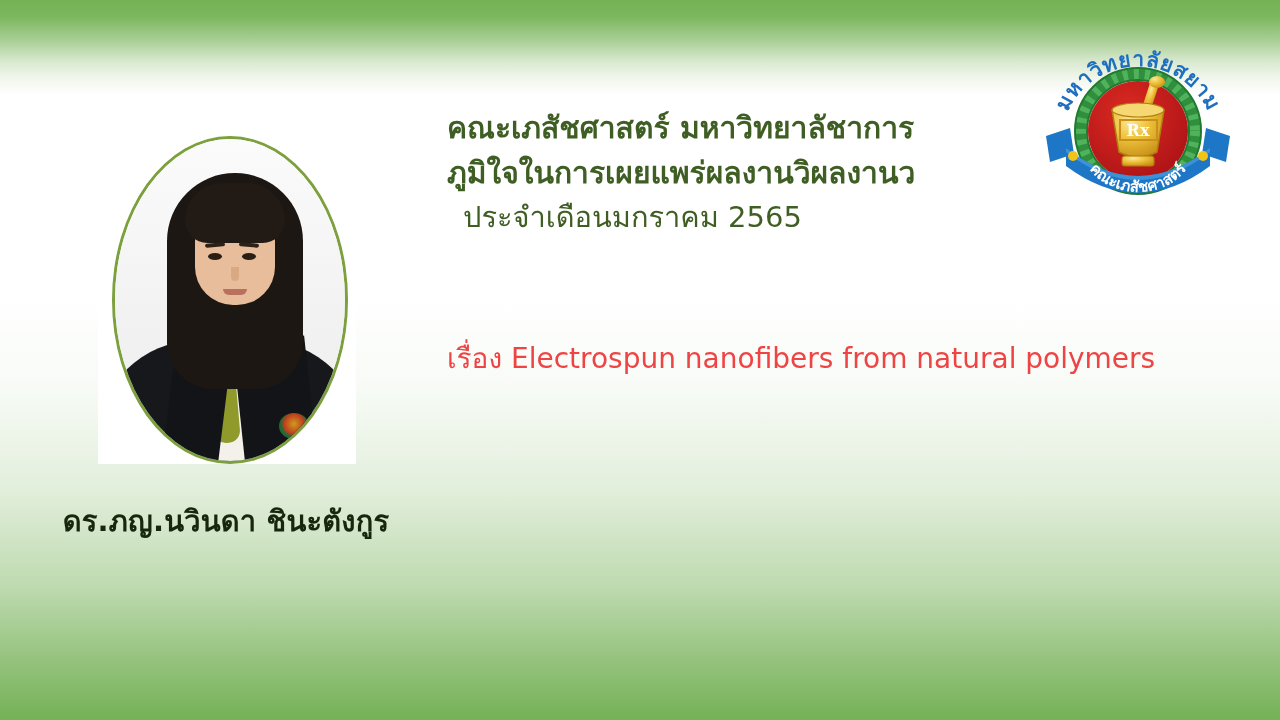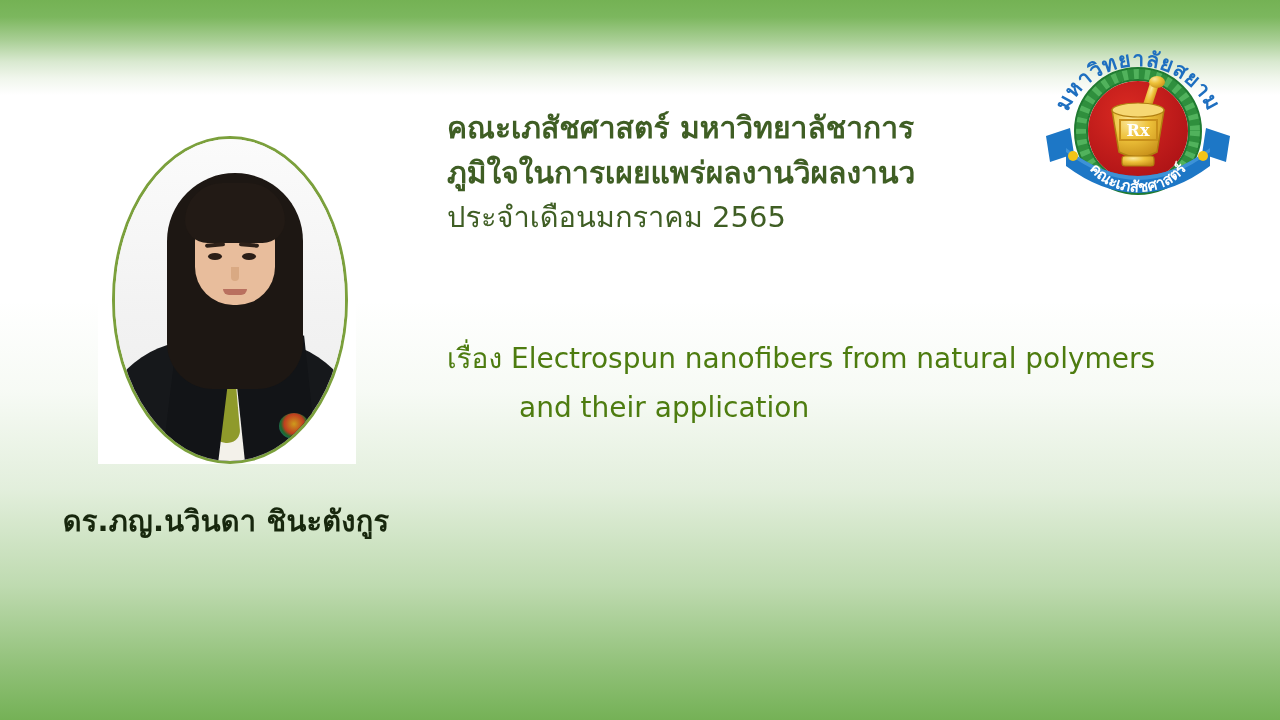--- a/index.html
+++ b/index.html
@@ -233,29 +233,30 @@
   .header-line {
     color: #3f5e24;
     font-size: 30px;
     font-weight: bold;
     line-height: 45px;
     white-space: nowrap;
   }
   .header-line.thin {
     font-weight: normal;
     font-size: 29px;
+    margin-left: 16px;
   }
 
   
   .body-block {
     position: absolute;
     left: 447px;
     top: 334px;
     width: 760px;
-    color: #4d7c0f;
+    color: #ef4444;
   }
   .body-line {
     font-size: 28px;
     line-height: 49px;
     white-space: nowrap;
   }
   .body-line.indent {
     padding-left: 72px;
   }
   .body-line.indent2 {
@@ -348,16 +349,15 @@
   <div class="photo-caption">ดร.ภญ.นวินดา ชินะตังกูร</div>
 
   <div class="header-block">
     <div class="header-line">คณะเภสัชศาสตร์ มหาวิทยาลัชาการ</div>
     <div class="header-line">ภูมิใจในการเผยแพร่ผลงานวิผลงานว</div>
     <div class="header-line thin">ประจำเดือนมกราคม 2565</div>
   </div>
 
   <div class="body-block">
     <div class="body-line">เรื่อง Electrospun nanofibers from natural polymers</div>
-    <div class="body-line indent">and their application</div>
   </div>
 
 </div>
 
 </body></html>

